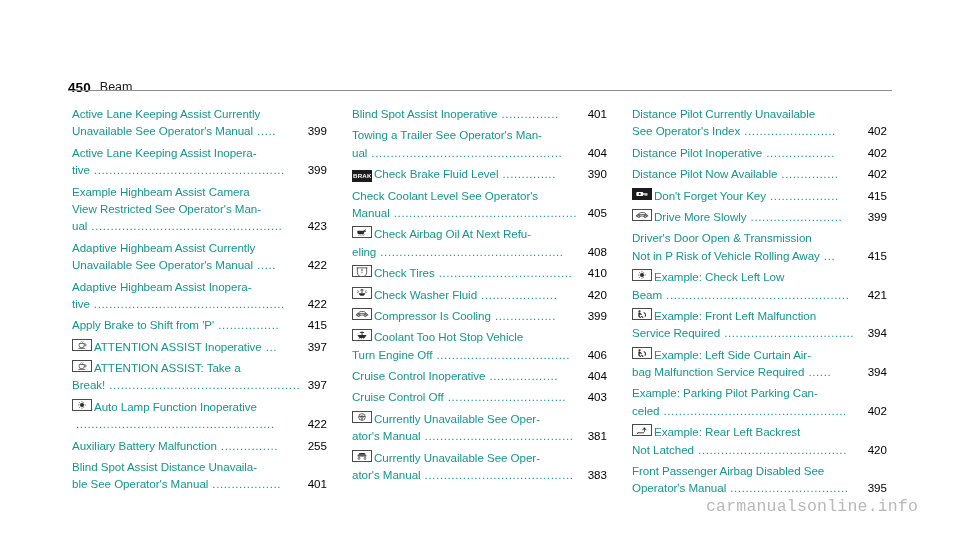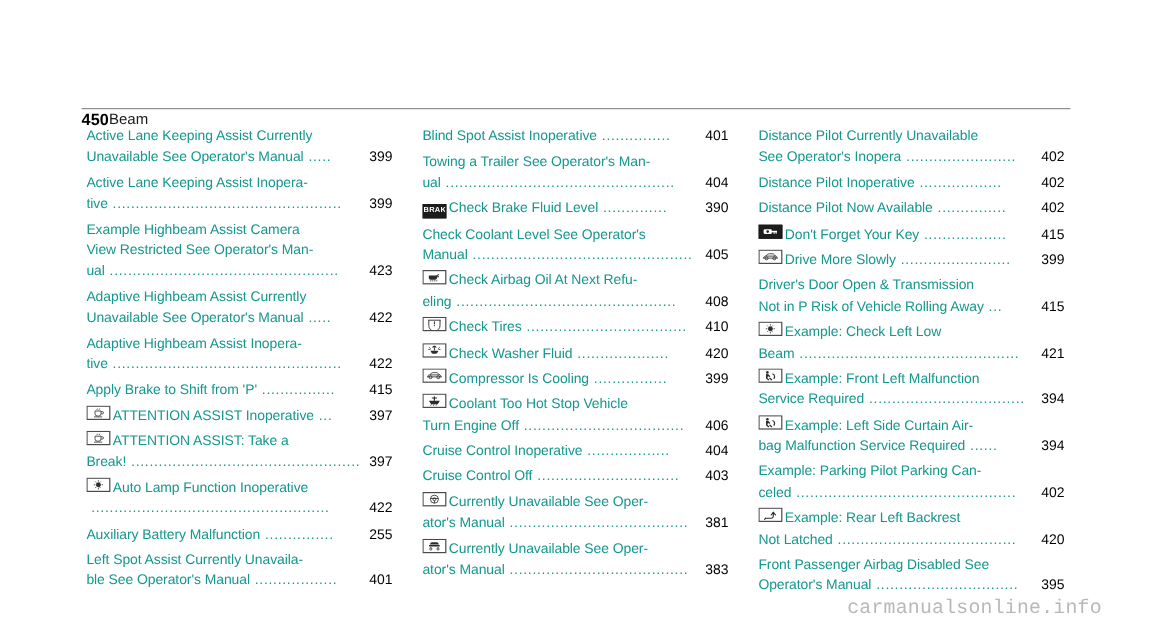--- a/index.html
+++ b/index.html
@@ -12,25 +12,26 @@
     height: 533px;
     font-family: "Liberation Sans", sans-serif;
     position: relative;
     overflow: hidden;
   }
 
   
   .page-header {
     position: absolute;
     left: 68px;
-    top: 84px;
+    top: 72px;
     width: 824px;
     height: 22px;
     display: flex;
     align-items: flex-end;
+    gap: 9px;
   }
   .page-number {
     font-size: 13.5px;
     font-weight: bold;
     color: #000000;
     letter-spacing: 0.1px;
     line-height: 1;
   }
   .page-section {
     font-size: 12.5px;
@@ -278,21 +279,21 @@
       </div>
       <div class="entry">
         <div class="line">
           <span class="txt">Auxiliary Battery Malfunction</span>
           <span class="leader">...............</span>
           <span class="pagenum">255</span>
         </div>
       </div>
       <div class="entry">
         <div class="line no-num">
-          <span class="txt">Left Spot Assist Currently Unavaila-</span>
+          <span class="txt">Blind Spot Assist Distance Unavaila-</span>
           <span class="leader"></span>
         </div>
         <div class="line">
           <span class="txt">ble See Operator's Manual</span>
           <span class="leader">..................</span>
           <span class="pagenum">401</span>
         </div>
       </div>
     </div>
     <div class="column">
@@ -492,21 +493,21 @@
         </div>
       </div>
     </div>
     <div class="column">
       <div class="entry">
         <div class="line no-num">
           <span class="txt">Distance Pilot Currently Unavailable</span>
           <span class="leader"></span>
         </div>
         <div class="line">
-          <span class="txt">See Operator's Inopera</span>
+          <span class="txt">See Operator's Index</span>
           <span class="leader">........................</span>
           <span class="pagenum">402</span>
         </div>
       </div>
       <div class="entry">
         <div class="line">
           <span class="txt">Distance Pilot Inoperative</span>
           <span class="leader">..................</span>
           <span class="pagenum">402</span>
         </div>

